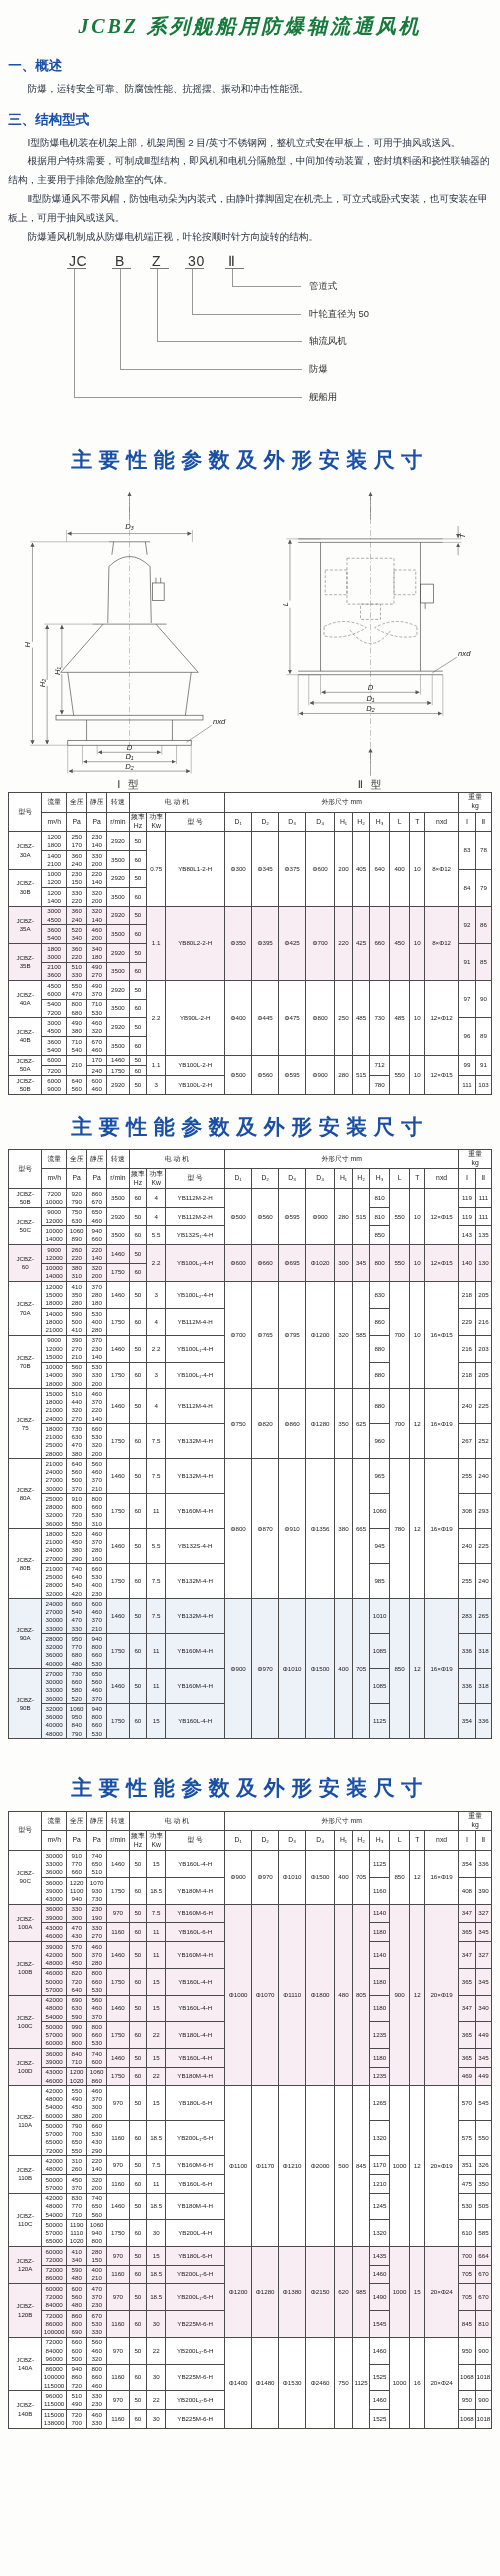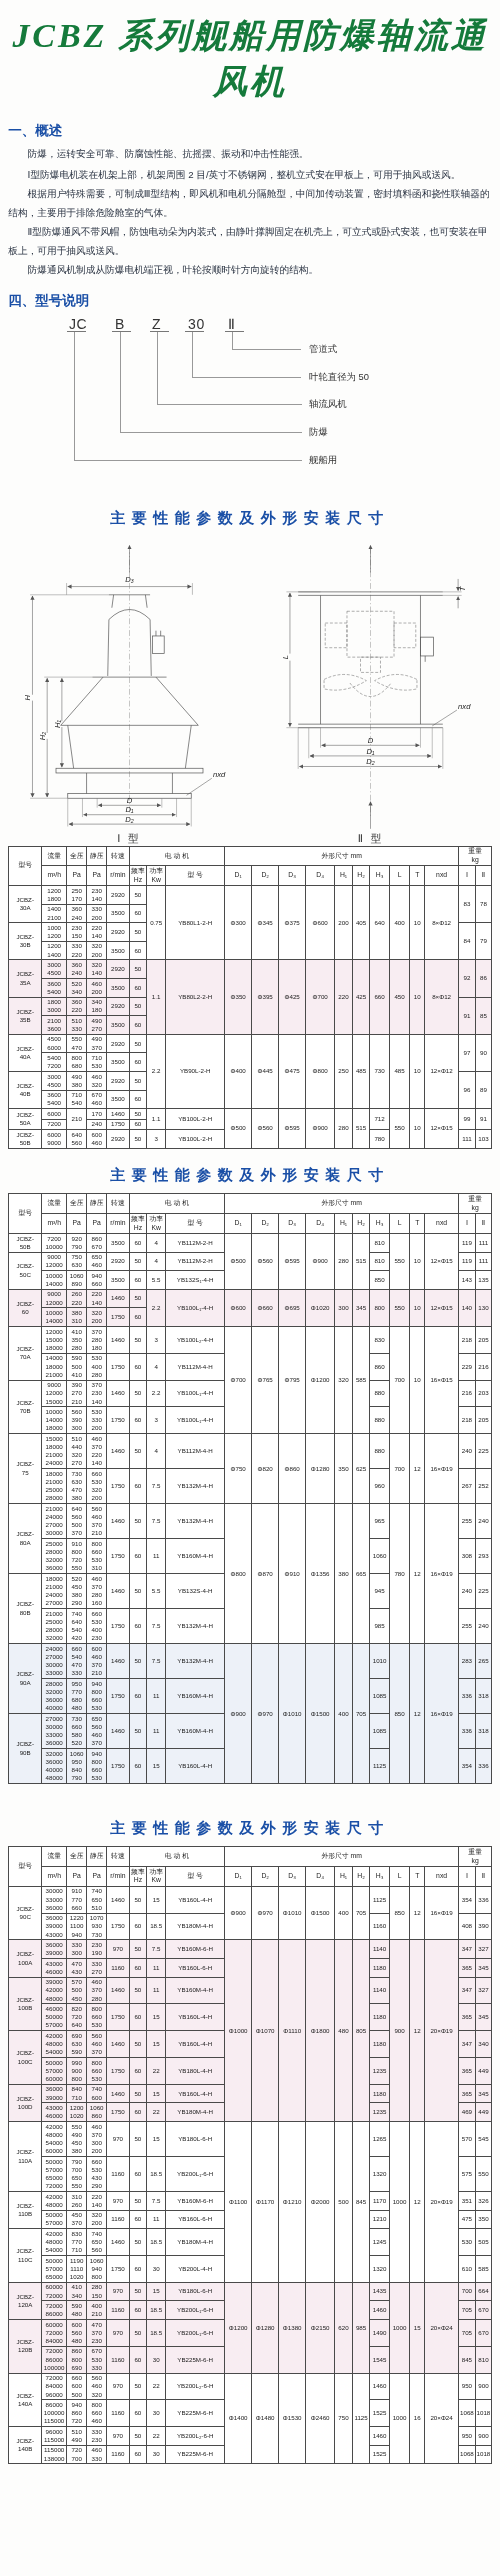--- a/index.html
+++ b/index.html
@@ -1,24 +1,24 @@
 <!DOCTYPE html>
 <html style="font-size:9.4px"><head>
 <meta charset="utf-8">
 <style>
   html,body{margin:0;padding:0;}
   body{width:500px;height:2576px;overflow:hidden;background:#fdfdfc;
        font-family:"Liberation Sans",sans-serif;color:#222;}
   .page{padding:4.7px 8.2px 0 8.2px;}
   .doc-title{text-align:center;font-family:"Liberation Serif",serif;font-style:italic;
-       font-weight:700;font-size:34px;color:#157a3b;letter-spacing:2.9px;margin:8.2px 0 17.6px;}
+       font-weight:700;font-size:20px;color:#157a3b;letter-spacing:2.9px;margin:8.2px 0 17.6px;}
   .sec-h{color:#1a4fa6;font-size:13.5px;font-weight:700;margin:11.8px 0 4.7px;}
   .para{font-size:9.7px;line-height:1.95;color:#2a3342;text-indent:2em;margin:0;}
   .sec-paras{margin-bottom:2.4px;}
-  .tbl-h{color:#1a4fa6;text-align:center;font-size:15px;font-weight:700;
+  .tbl-h{color:#1a4fa6;text-align:center;font-size:21px;font-weight:700;
        letter-spacing:6.5px;margin:17.6px 0 8.2px;}
   .tbl-h.gap{margin-top:35px;}
   
   .mc{position:relative;width:388px;height:176px;margin:5.9px auto 0;}
   .mc-code{position:absolute;font-size:14px;color:#333;letter-spacing:0.6px;}
   .mc-ul{position:absolute;height:0.6px;background:#777;}
   .mc-vl{position:absolute;width:0.6px;background:#999;}
   .mc-hl{position:absolute;height:0.6px;background:#999;}
   .mc-label{position:absolute;font-size:9.4px;color:#333;}
   
@@ -53,30 +53,30 @@
     <div class="sec-h">一、概述</div>
   </div>
 
   <div>
     <div class="sec-paras">
         <p class="para">防爆，运转安全可靠、防腐蚀性能、抗摇摆、振动和冲击性能强。</p>
       </div>
   </div>
 
   <div>
+    <div class="sec-h">三、结构型式</div>
     <div class="sec-paras">
         <p class="para">Ⅰ型防爆电机装在机架上部，机架周围 2 目/英寸不锈钢网，整机立式安在甲板上，可用于抽风或送风。</p>
         <p class="para">根据用户特殊需要，可制成Ⅲ型结构，即风机和电机分隔舱型，中间加传动装置，密封填料函和挠性联轴器的结构，主要用于排除危险舱室的气体。</p>
         <p class="para">Ⅱ型防爆通风不带风帽，防蚀电动朵为内装式，由静叶撑脚固定在机壳上，可立式或卧式安装，也可安装在甲板上，可用于抽风或送风。</p>
         <p class="para">防爆通风机制成从防爆电机端正视，叶轮按顺时针方向旋转的结构。</p>
       </div>
   </div>
 
   <div>
-    <div class="sec-h">四、型号说明</div>
     <div class="mc">
         <div class="mc-code" style="left: 13px; top: 0px;">JC</div>
         <div class="mc-ul" style="left: 10.6px; top: 15.3px; width: 19px;"></div>
         <div class="mc-vl" style="left: 17.6px; top: 16px; height: 128px;"></div>
         <div class="mc-hl" style="left: 17.6px; top: 144px; width: 228px;"></div>
         <div class="mc-label" style="left: 253px; top: 138px;">舰船用</div>
         <div class="mc-code" style="left: 59px; top: 0px;">B</div>
         <div class="mc-ul" style="left: 56px; top: 15.3px; width: 19px;"></div>
         <div class="mc-vl" style="left: 64px; top: 16px; height: 100px;"></div>
         <div class="mc-hl" style="left: 64px; top: 116px; width: 182px;"></div>

